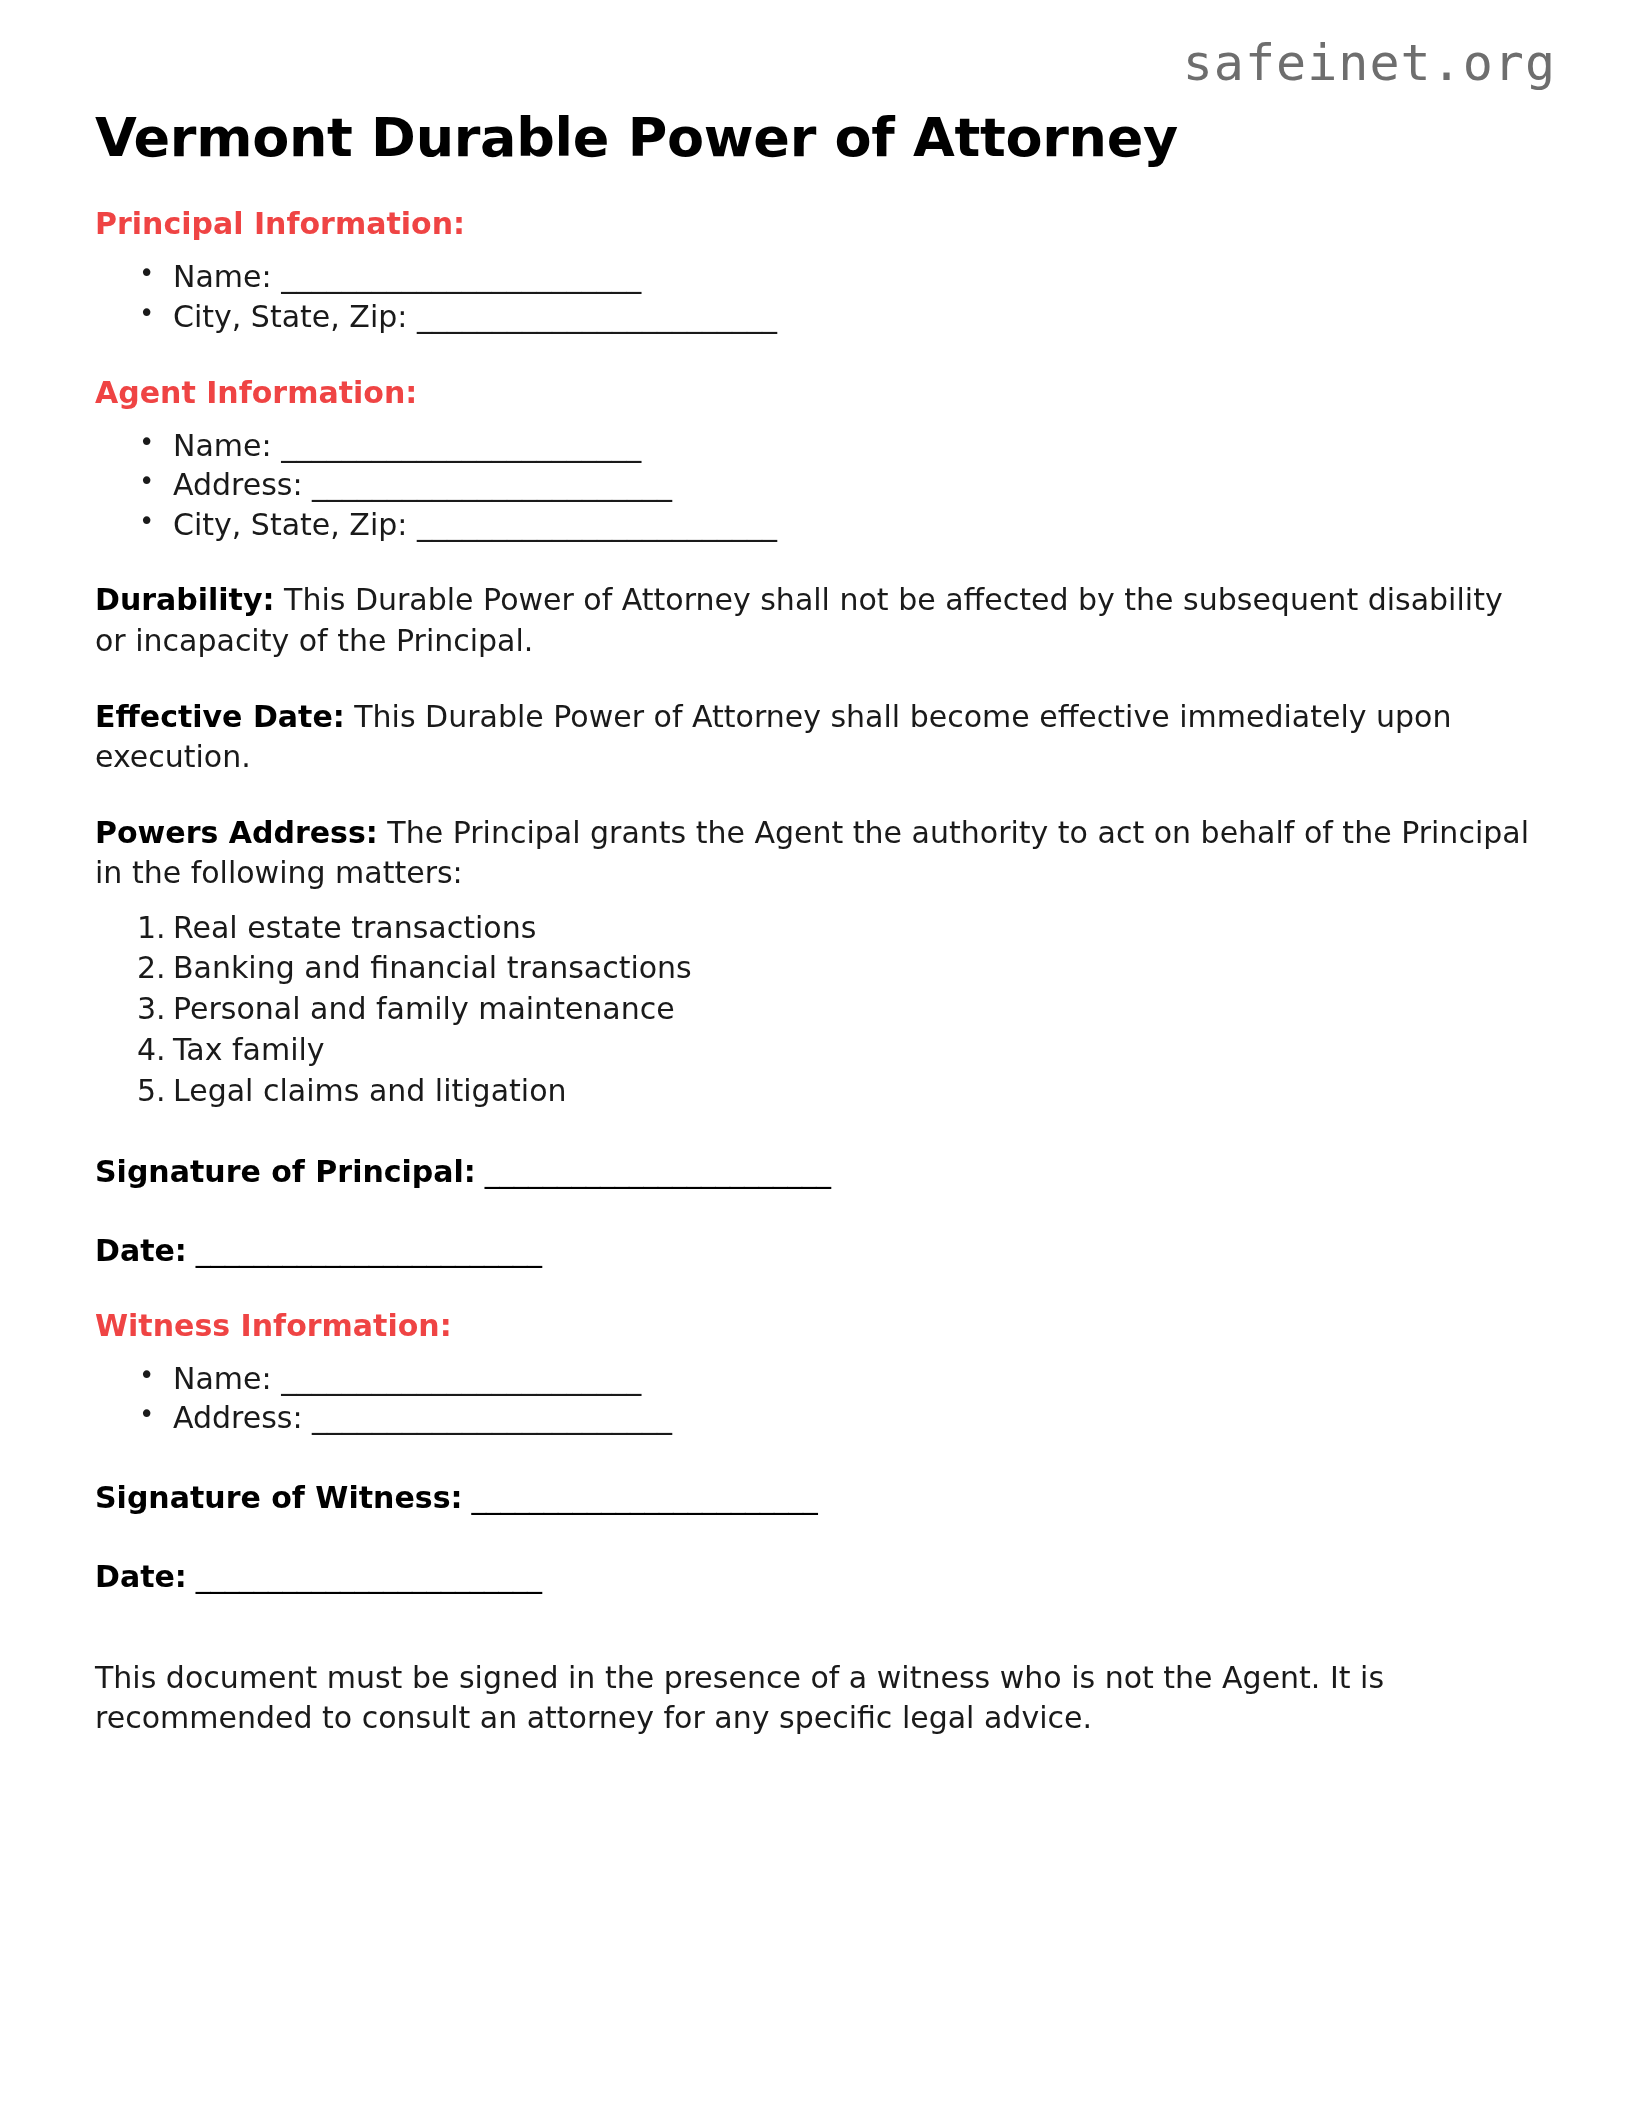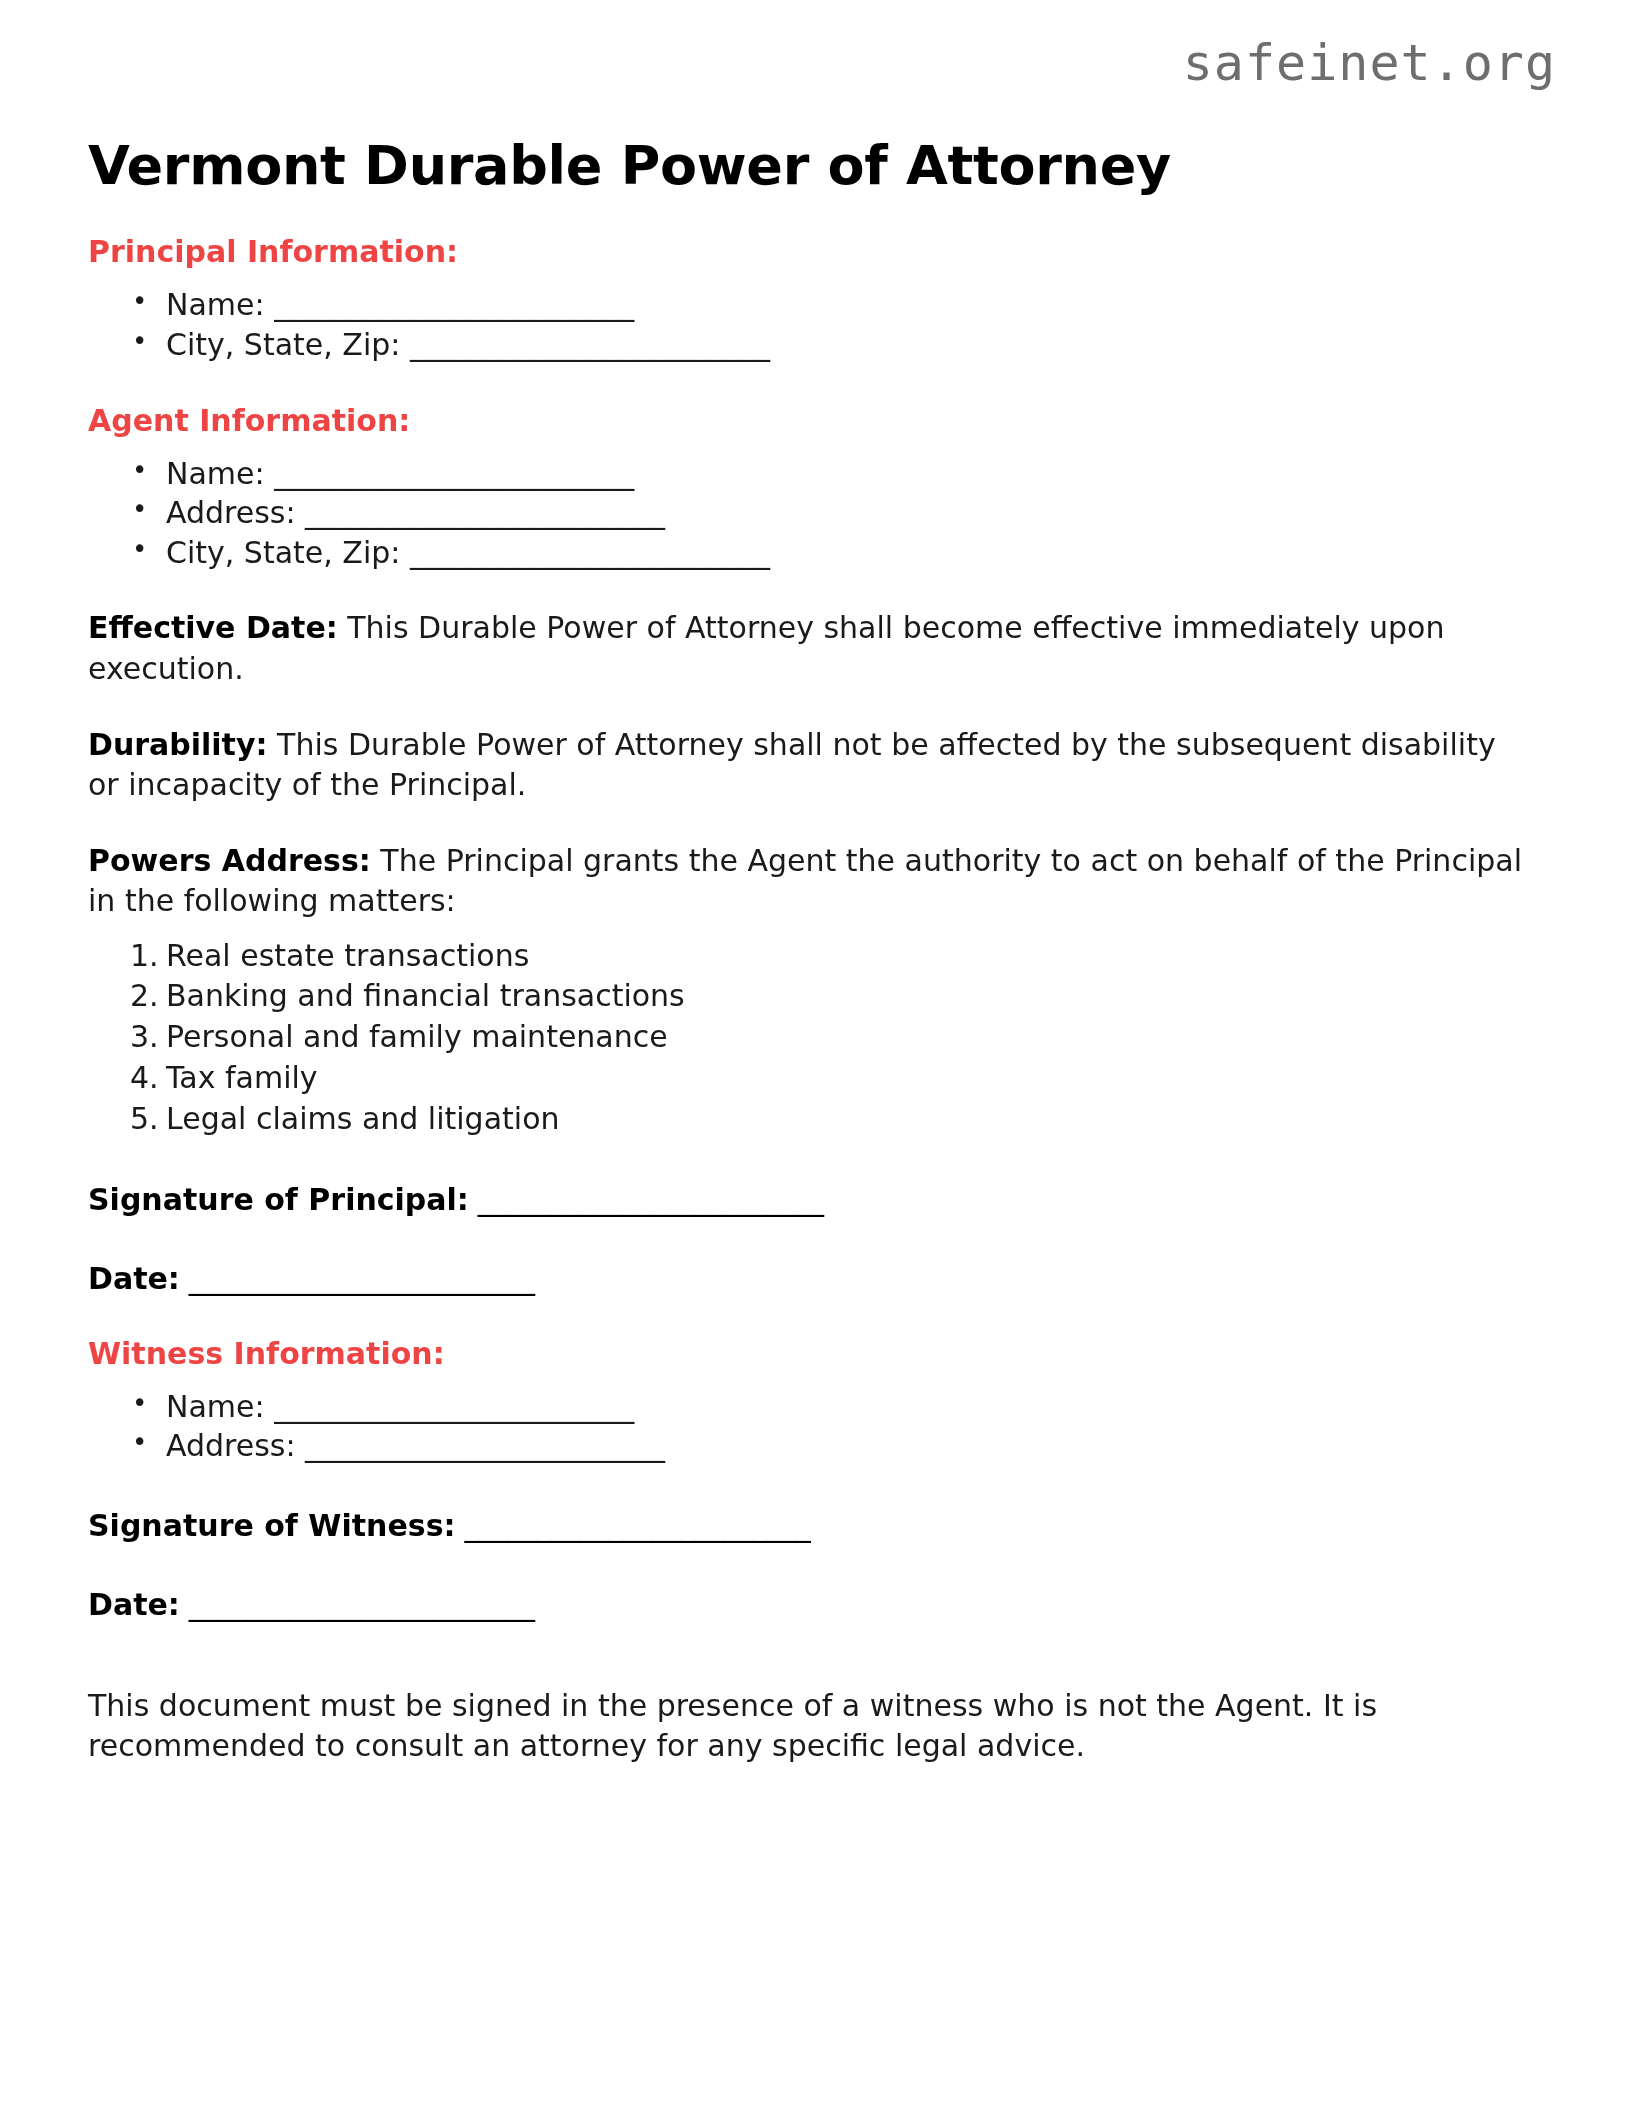--- a/index.html
+++ b/index.html
@@ -33,24 +33,23 @@
     font-family: "DejaVu Sans Mono", "Liberation Mono", monospace;
     font-size: 50px;
     letter-spacing: 1px;
     color: #6e6e6e;
     line-height: 1;
     white-space: nowrap;
   }
 
   .content {
     position: absolute;
-    left: 88px;
+    left: 95px;
     top: 0;
     width: 1440px;
-    margin-top: 28px;
   }
 
   h1.doc-title {
     font-family: "DejaVu Sans", "Liberation Sans", sans-serif;
     font-weight: 700;
     font-size: 54px;
     line-height: 1.12;
     letter-spacing: -0.3px;
     margin: 0;
     padding-top: 108px;
@@ -164,25 +163,25 @@
 
     <h2 class="section-head">Agent Information:</h2>
 
     <ul class="blank-list">
       <li>Name: ________________________</li>
       <li>Address: ________________________</li>
       <li>City, State, Zip: ________________________</li>
     </ul>
 
     <p class="para">
+      <span class="lead">Durability:</span><span> This Durable Power of Attorney shall not be affected by the subsequent disability or incapacity of the Principal.</span>
+    </p>
+
+    <p class="para">
       <span class="lead">Effective Date:</span><span> This Durable Power of Attorney shall become effective immediately upon execution.</span>
-    </p>
-
-    <p class="para">
-      <span class="lead">Durability:</span><span> This Durable Power of Attorney shall not be affected by the subsequent disability or incapacity of the Principal.</span>
     </p>
 
     <p class="para">
       <span class="lead">Powers Address:</span><span> The Principal grants the Agent the authority to act on behalf of the Principal in the following matters:</span>
     </p>
 
     <ol class="powers-list">
       <li>Real estate transactions</li>
       <li>Banking and financial transactions</li>
       <li>Personal and family maintenance</li>

